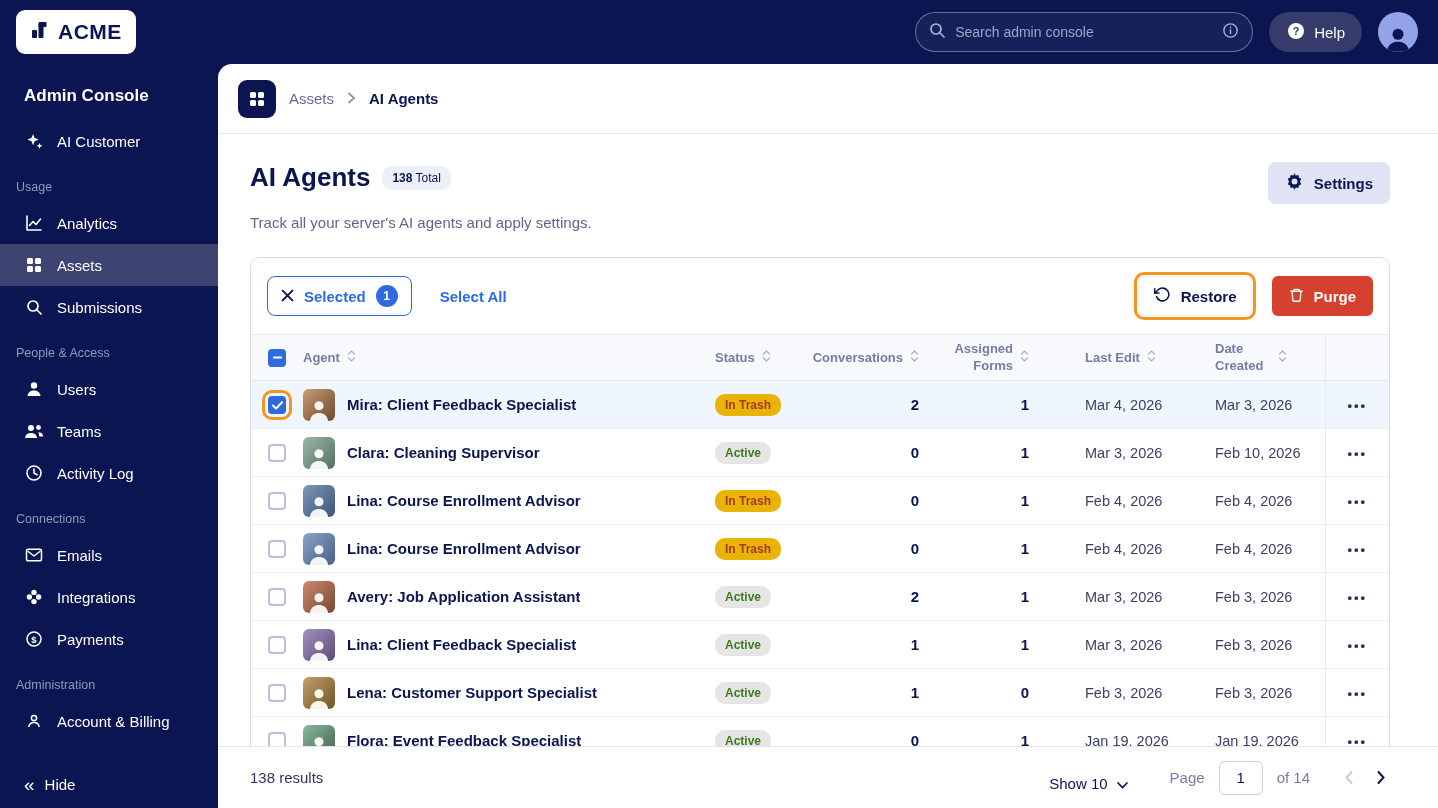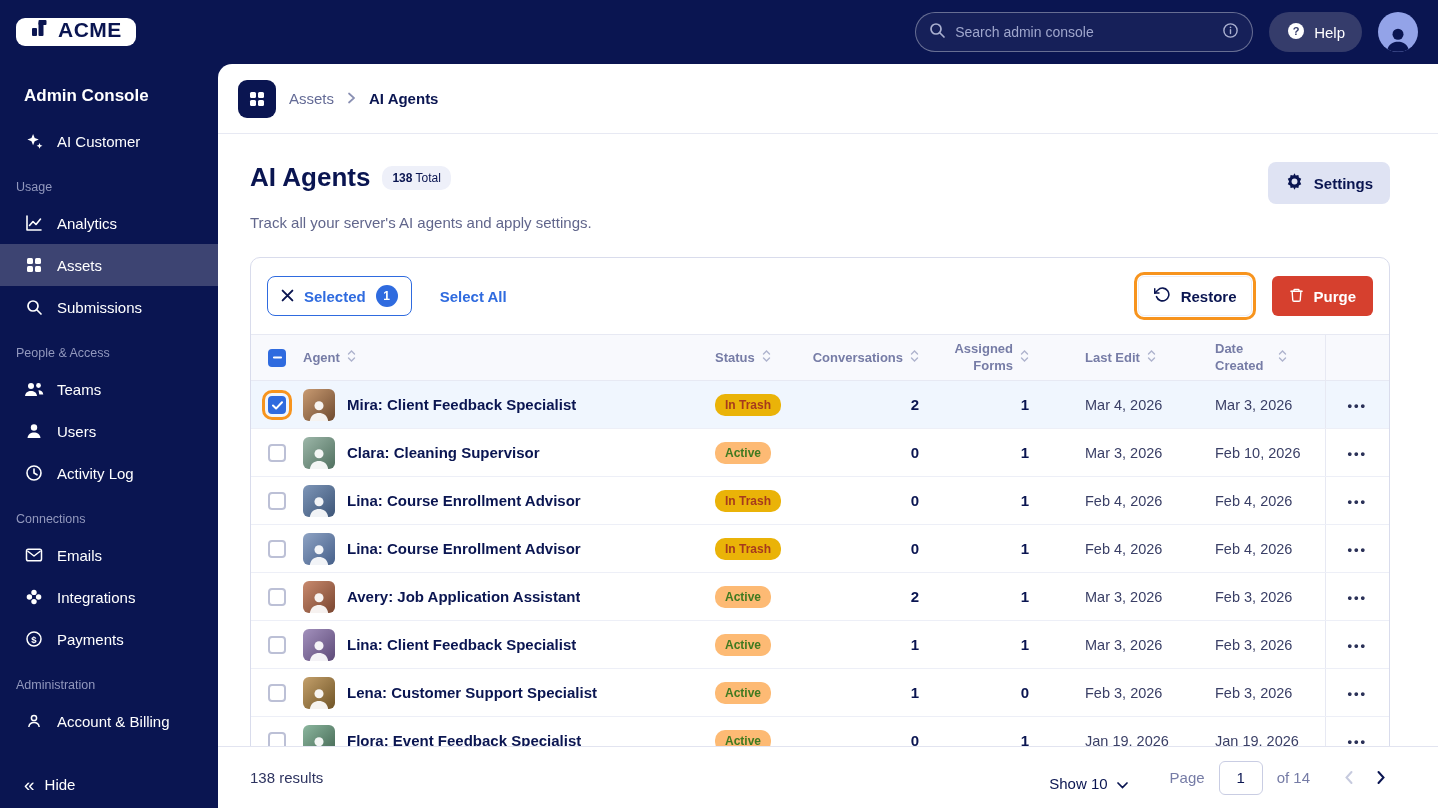--- a/index.html
+++ b/index.html
@@ -8,21 +8,21 @@
     background:#0a1551;
     font-family:"Liberation Sans","DejaVu Sans",sans-serif;
     color:#0a1551;
   }
   :root{
     --navy:#0a1551; --accent:#2f6bdf; --orange:#f7941e; --red:#d6402e;
     --border:#e7e9f3;
   }
   
   .topbar{ height:64px; display:flex; align-items:center; justify-content:space-between; padding:0 20px 0 16px; }
-  .logo{ background:#fff; border-radius:9px; height:28px; padding:0 14px; display:flex; align-items:flex-start; gap:8px; }
+  .logo{ background:#fff; border-radius:9px; height:44px; padding:0 14px; display:flex; align-items:center; gap:8px; }
   .logo-text{ font-weight:800; font-size:21px; letter-spacing:.5px; color:var(--navy); }
   .topbar-right{ display:flex; align-items:center; gap:16px; }
   .search{ width:338px; height:40px; border:1px solid rgba(255,255,255,.35); border-radius:20px; display:flex; align-items:center; gap:9px; padding:0 13px; background:rgba(255,255,255,.05); }
   .search input{ flex:1; background:transparent; border:0; outline:none; color:#fff; font-size:14px; font-family:inherit; }
   .search input::placeholder{ color:#9fa6cc; }
   .help-btn{ height:40px; border:0; border-radius:20px; background:#353c6b; color:#fff; display:flex; align-items:center; gap:8px; padding:0 17px; font-size:15px; font-family:inherit; cursor:pointer; }
   .avatar-circle{ width:40px; height:40px; border-radius:50%; background:#93a3e8; display:flex; align-items:flex-end; justify-content:center; overflow:hidden; cursor:pointer; }
   
   .body-row{ display:flex; height:744px; }
   .sidebar{ width:218px; flex-shrink:0; position:relative; padding-top:22px; }
@@ -72,21 +72,21 @@
   .two-line{ display:inline-block; width:62px; line-height:1.25; text-align:right; }
   .two-line-l{ display:inline-block; width:56px; line-height:1.25; }
   tbody td{ border-bottom:1px solid #edeff7; height:48px; font-size:15px; color:var(--navy); }
   tr.selected td{ background:#f0f6fe; }
   td.c-check{ text-align:center; }
   .agent-cell{ display:flex; align-items:center; gap:12px; }
   .avatar-sq{ width:32px; height:32px; border-radius:6px; flex-shrink:0; display:flex; align-items:flex-end; justify-content:center; overflow:hidden; }
   .agent-name{ font-weight:700; white-space:nowrap; overflow:hidden; text-overflow:ellipsis; }
   .badge{ display:inline-block; padding:4px 10px; border-radius:10px; font-size:12px; font-weight:700; white-space:nowrap; }
   .badge.trash{ background:#eab308; color:#a63a1d; }
-  .badge.active{ background:#fdba74; color:#3f7a20; }
+  .badge.active{ background:#e5e5e5; color:#3f7a20; }
   td.c-conv, td.c-forms{ text-align:right; padding-right:36px; font-weight:700; }
   td.c-date1, td.c-date2{ color:#3a3f66; font-weight:500; font-size:14.5px; }
   .dots-btn{ border:0; background:none; color:#2b3158; font-size:13px; font-weight:700; letter-spacing:2px; cursor:pointer; font-family:inherit; }
   
   .checkbox{ width:18px; height:18px; border:2px solid #bcc0d6; border-radius:4px; background:#fff; display:inline-flex; align-items:center; justify-content:center; cursor:pointer; vertical-align:middle; }
   .checkbox.checked, .checkbox.indet{ background:var(--accent); border-color:var(--accent); }
   .annotated-box{ outline:3px solid var(--orange); outline-offset:3px; }
   
   .foot{ position:absolute; left:0; right:0; bottom:0; height:62px; background:#fff; border-top:1px solid #e2e4f0; display:flex; align-items:center; justify-content:space-between; padding:0 48px 0 32px; z-index:5; font-size:15px; }
   .foot-results{ color:#2e3460; font-weight:500; }
@@ -186,37 +186,37 @@
             <svg width="17" height="17" viewBox="0 0 17 17" fill="none" stroke="#fff" stroke-width="1.7" stroke-linecap="round">
               <circle cx="7" cy="7" r="5"></circle>
               <path d="M11 11l4 4"></path>
             </svg>
           </span>
           <span>Submissions</span>
         </div>
         <div class="section-label">People &amp; Access</div>
         <div class="side-item">
           <span class="s-icon">
+            <svg width="18" height="18" viewBox="0 0 18 18" fill="#fff">
+              <circle cx="9" cy="5.5" r="3.2"></circle>
+              <path d="M2.5 16c.6-4 3.2-5.5 6.5-5.5s5.9 1.5 6.5 5.5z"></path>
+            </svg>
+          </span>
+          <span>Users</span>
+        </div>
+        <div class="side-item">
+          <span class="s-icon">
             <svg width="20" height="18" viewBox="0 0 20 18" fill="#fff">
               <circle cx="7" cy="6" r="3"></circle>
               <path d="M1 16c.5-3.6 2.8-5 6-5s5.5 1.4 6 5z"></path>
               <circle cx="14.5" cy="5.5" r="2.4"></circle>
               <path d="M14.5 10.2c2.6 0 4.3 1.3 4.8 4.3h-4z"></path>
             </svg>
           </span>
           <span>Teams</span>
-        </div>
-        <div class="side-item">
-          <span class="s-icon">
-            <svg width="18" height="18" viewBox="0 0 18 18" fill="#fff">
-              <circle cx="9" cy="5.5" r="3.2"></circle>
-              <path d="M2.5 16c.6-4 3.2-5.5 6.5-5.5s5.9 1.5 6.5 5.5z"></path>
-            </svg>
-          </span>
-          <span>Users</span>
         </div>
         <div class="side-item">
           <span class="s-icon">
             <svg width="18" height="18" viewBox="0 0 18 18" fill="none" stroke="#fff" stroke-width="1.6" stroke-linecap="round">
               <circle cx="9" cy="9" r="7"></circle>
               <path d="M9 5v4l3 1.8"></path>
             </svg>
           </span>
           <span>Activity Log</span>
         </div>

